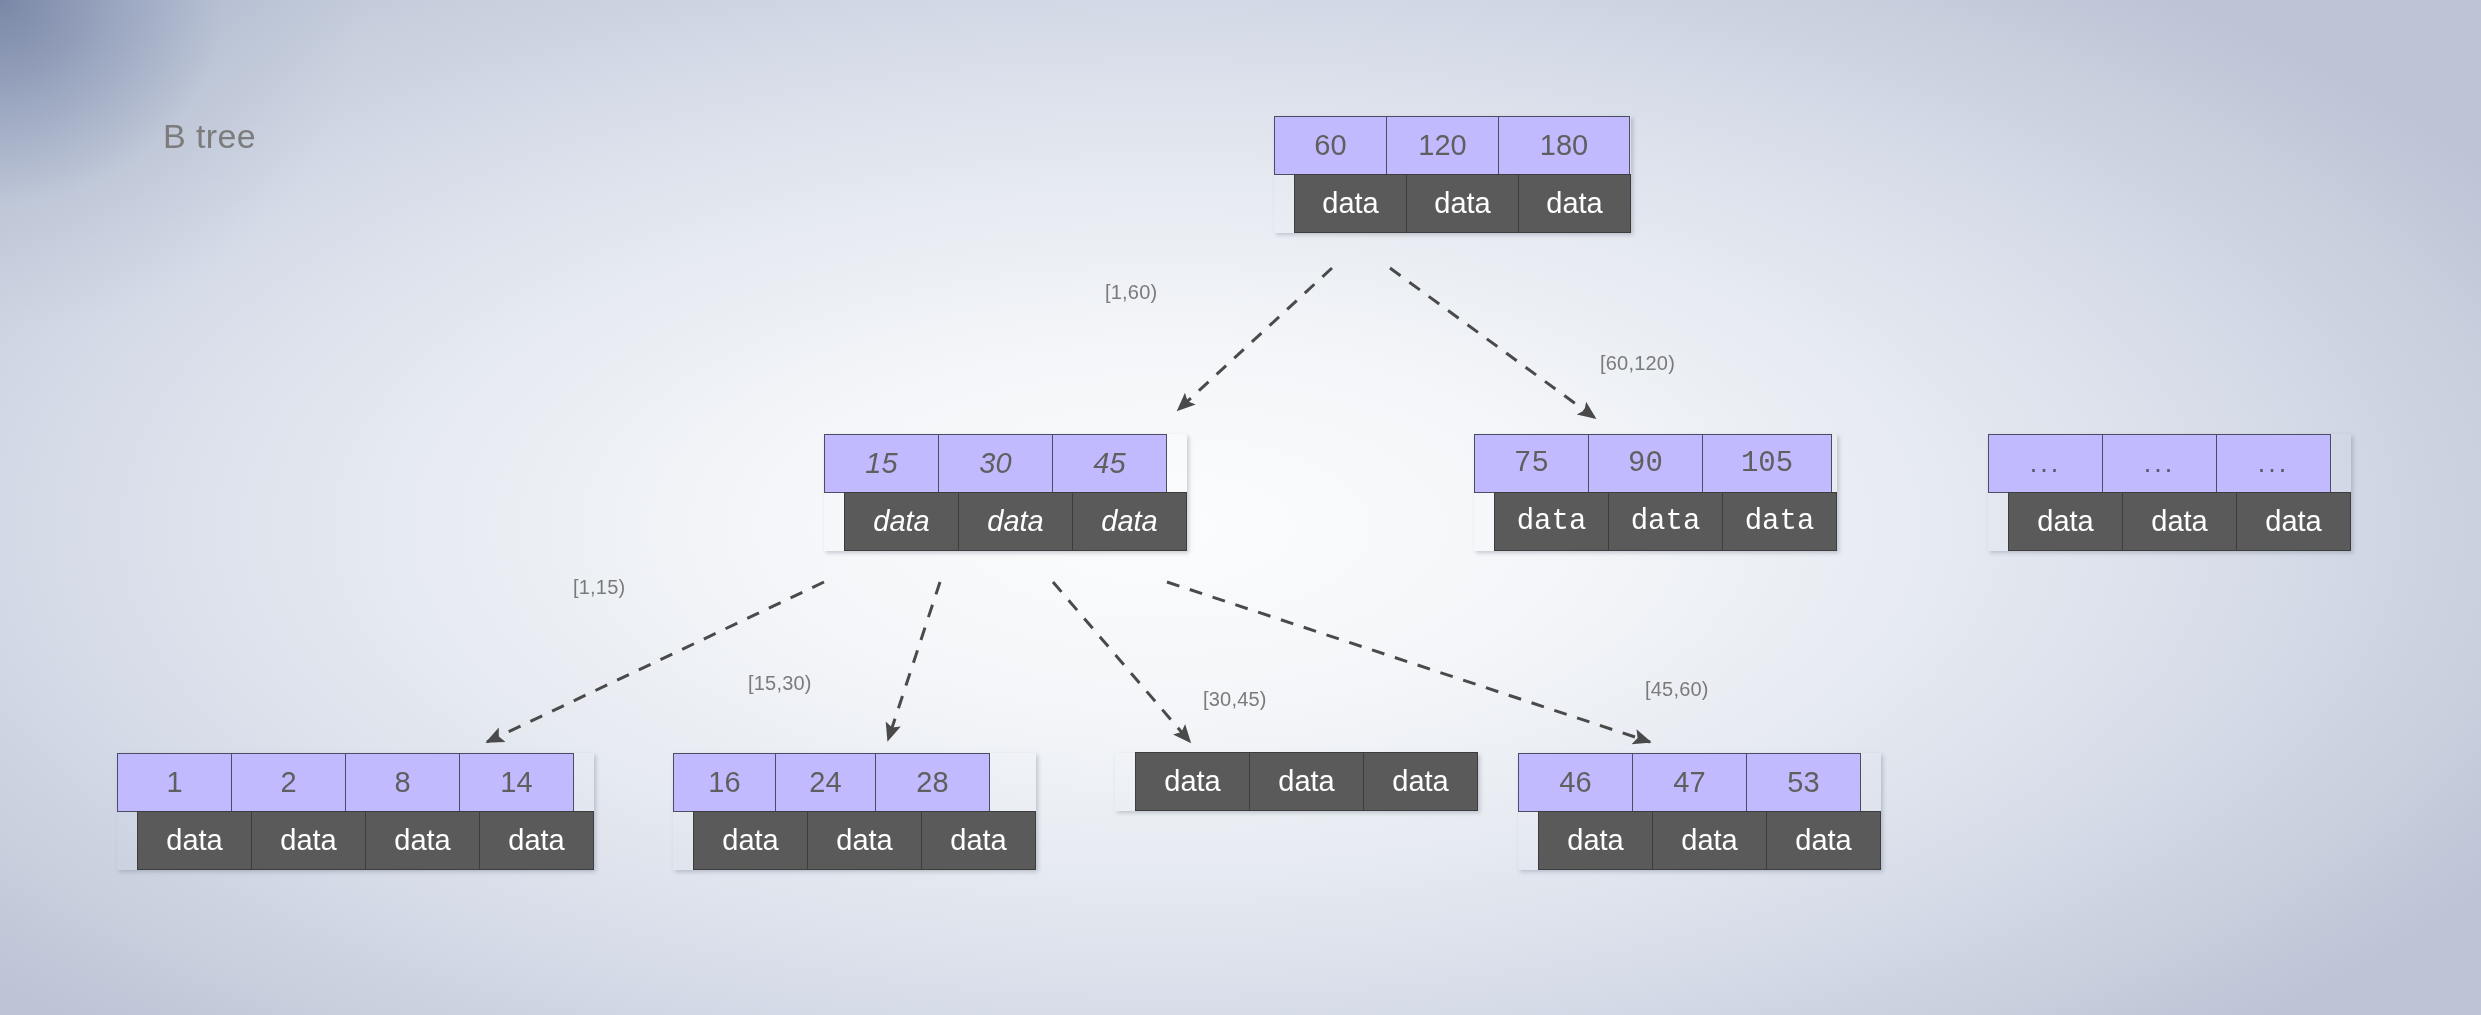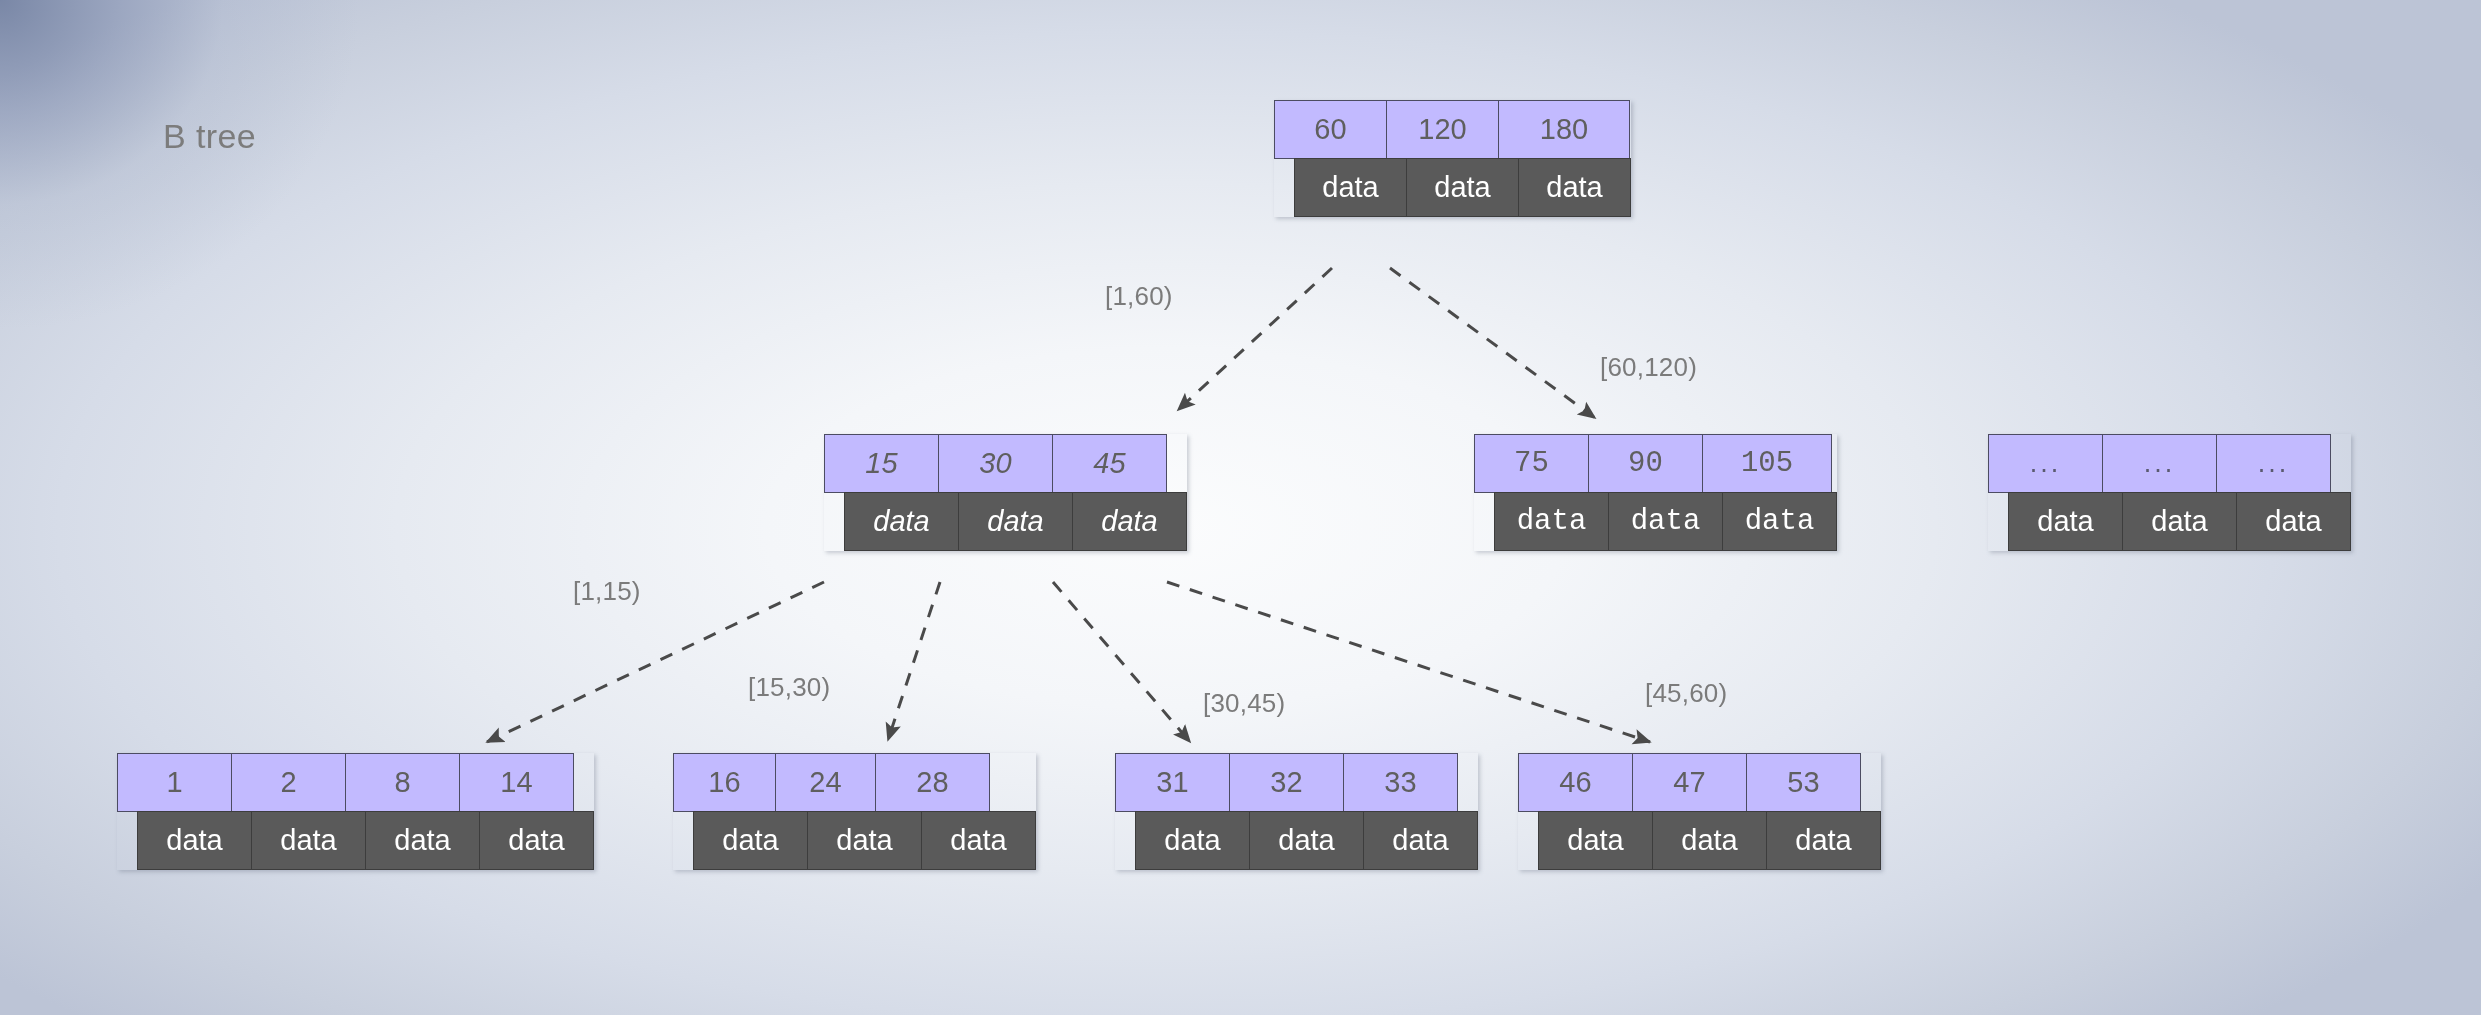--- a/index.html
+++ b/index.html
@@ -38,21 +38,21 @@
   svg#edges {
     position: absolute;
     left: 0; top: 0;
     width: 2481px;
     height: 1015px;
     overflow: visible;
     pointer-events: none;
   }
   .edge-label {
     position: absolute;
-    font-size: 26px;
+    font-size: 20px;
     color: #7b7b7b;
     white-space: nowrap;
     letter-spacing: 0.2px;
   }
   .node {
     position: absolute;
     display: flex;
     flex-direction: column;
     box-shadow: 2px 2px 4px rgba(90,100,120,0.30);
   }
@@ -117,21 +117,21 @@
   <div id="edge-labels">
       <div class="edge-label" style="left: 1105px; top: 281px;">[1,60)</div>
       <div class="edge-label" style="left: 1600px; top: 352px;">[60,120)</div>
       <div class="edge-label" style="left: 573px; top: 576px;">[1,15)</div>
       <div class="edge-label" style="left: 748px; top: 672px;">[15,30)</div>
       <div class="edge-label" style="left: 1203px; top: 688px;">[30,45)</div>
       <div class="edge-label" style="left: 1645px; top: 678px;">[45,60)</div>
     </div>
 
   <div id="nodes-layer">
-      <div class="node" style="left: 1274px; top: 100px; text-align: center;">
+      <div class="node" style="left: 1274px; top: 116px; text-align: center;">
         <div class="node-row key-row">
           <div class="key-cell cell" style="width: 113px;">60</div>
           <div class="key-cell cell" style="width: 113px;">120</div>
           <div class="key-cell cell" style="width: 132px;">180</div>
         </div>
         <div class="node-row data-row">
           <div class="data-cell cell" style="width: 113px;">data</div>
           <div class="data-cell cell" style="width: 113px;">data</div>
           <div class="data-cell cell" style="width: 113px;">data</div>
         </div>
@@ -192,25 +192,20 @@
           <div class="key-cell cell" style="width: 101px;">24</div>
           <div class="key-cell cell" style="width: 115px;">28</div>
         </div>
         <div class="node-row data-row">
           <div class="data-cell cell" style="width: 115px;">data</div>
           <div class="data-cell cell" style="width: 115px;">data</div>
           <div class="data-cell cell" style="width: 115px;">data</div>
         </div>
       </div>
       <div class="node" style="left: 1115px; top: 753px;">
-        <div class="node-row key-row">
-          <div class="key-cell cell" style="width: 115px;">31</div>
-          <div class="key-cell cell" style="width: 115px;">32</div>
-          <div class="key-cell cell" style="width: 115px;">33</div>
-        </div>
         <div class="node-row data-row">
           <div class="data-cell cell" style="width: 115px;">data</div>
           <div class="data-cell cell" style="width: 115px;">data</div>
           <div class="data-cell cell" style="width: 115px;">data</div>
         </div>
       </div>
       <div class="node" style="left: 1518px; top: 753px;">
         <div class="node-row key-row">
           <div class="key-cell cell" style="width: 115px;">46</div>
           <div class="key-cell cell" style="width: 115px;">47</div>

